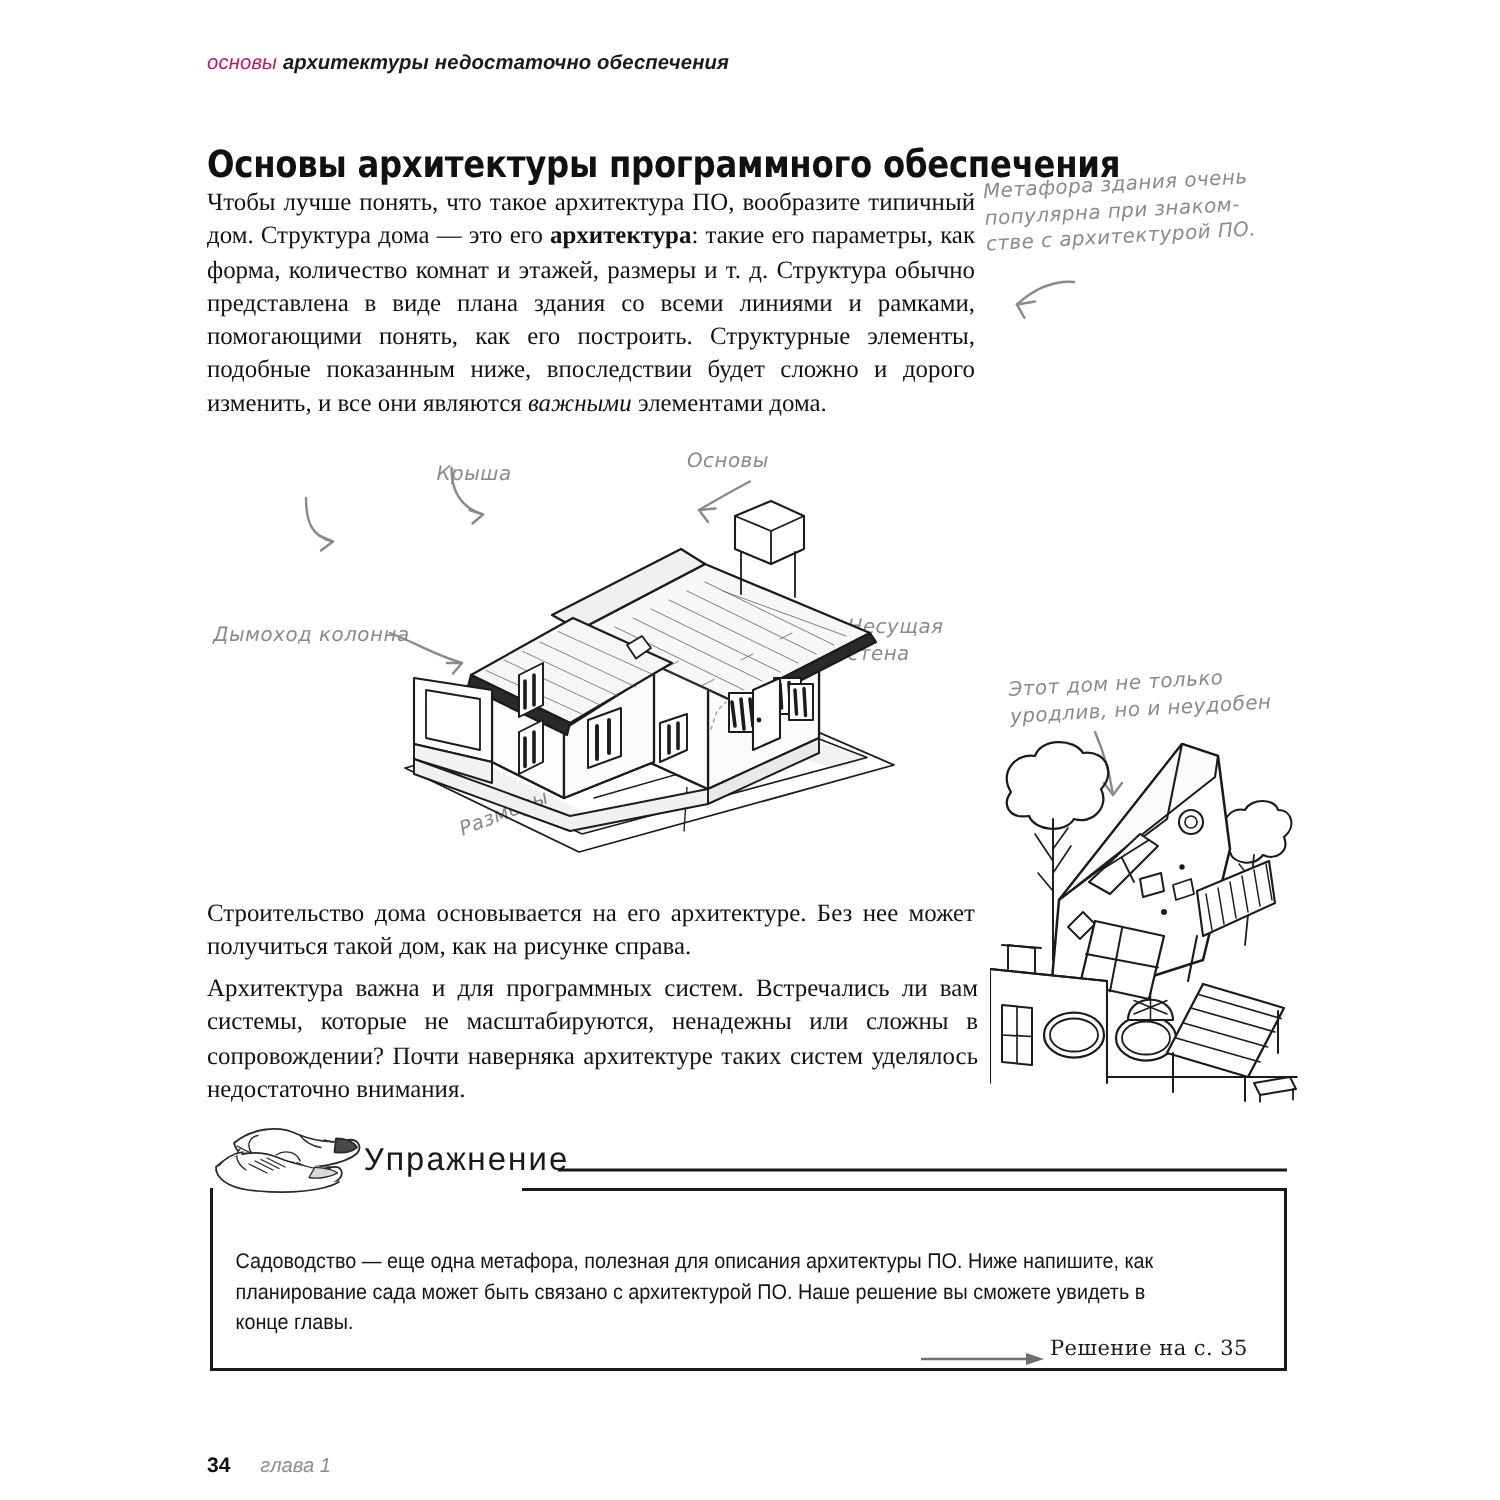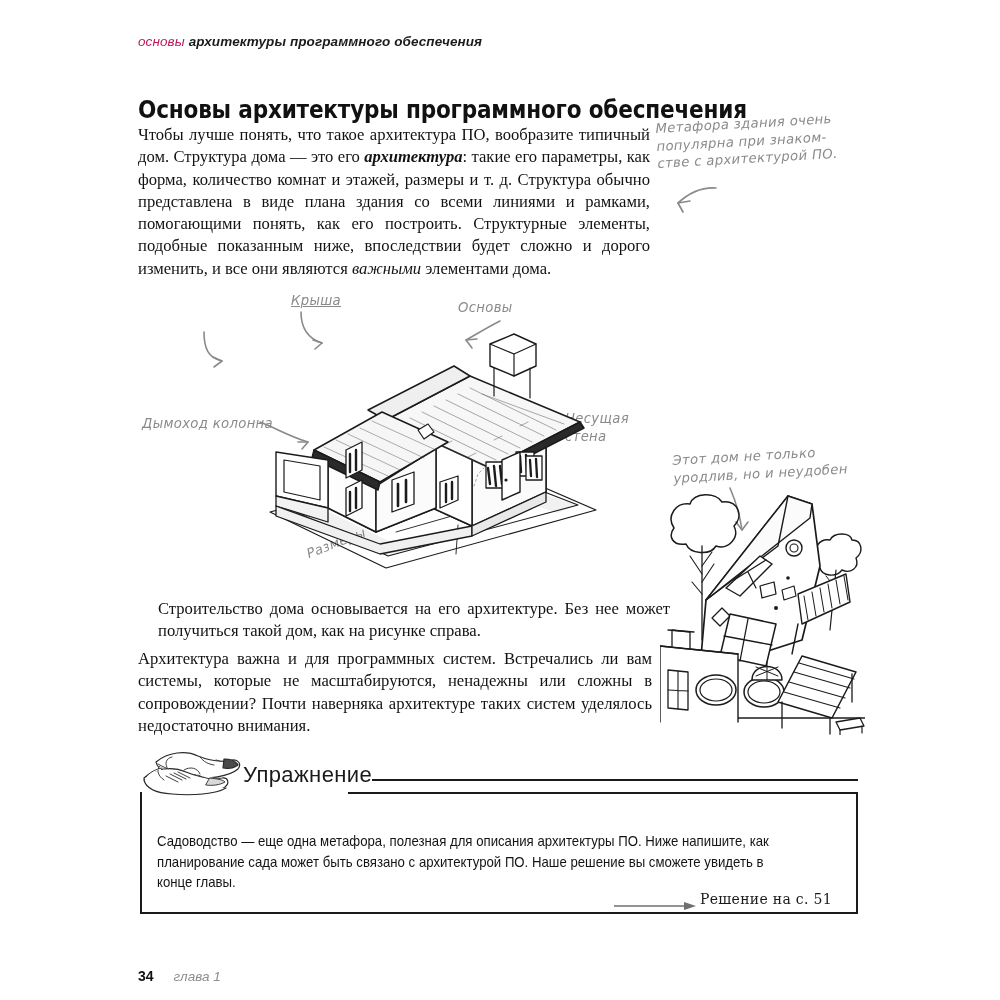--- a/index.html
+++ b/index.html
@@ -56,61 +56,61 @@
   
   .para {
     position: absolute;
     font-family: "Liberation Serif", "DejaVu Serif", serif;
     font-size: 16.6px;
     line-height: 22.3px;
     color: #121212;
     text-align: justify;
     hyphens: manual;
   }
-  .para b  { font-weight: 700; font-style: italic; }
+  .para b  { font-weight: 700; }
   .para i  { font-style: italic; }
 
   #para-intro { left: 138px; top: 124px; width: 512px; }
-  #para-build { left: 138px; top: 598px; width: 512px; margin-left: 20px; }
+  #para-build { left: 138px; top: 598px; width: 512px; }
   #para-soft  { left: 138px; top: 648px; width: 514px; }
 
   
   .handnote {
     position: absolute;
     font-family: "DejaVu Sans", sans-serif;
     font-size: 13.2px;
     line-height: 17.5px;
     color: #8a8a8a;
     font-style: italic;
     letter-spacing: .35px;
     white-space: pre-line;
   }
   .handnote.slant { transform: rotate(-3.2deg); transform-origin: left top; }
 
   #note-metaphor { left: 655px; top: 120px; width: 215px; }
   #note-ugly     { left: 672px; top: 452px; width: 190px; }
   #lbl-house     { left: 140px; top: 293px; width: 140px; }
-  #lbl-roof      { left: 291px; top: 292px; text-decoration: underline; }
+  #lbl-roof      { left: 291px; top: 308px; }
   #lbl-chimney   { left: 458px; top: 299px; }
   #lbl-column    { left: 142px; top: 415px; }
   #lbl-wall      { left: 565px; top: 396px; width: 70px; margin-top: 14px; }
   #lbl-sizes     { left: 304px; top: 546px; transform: rotate(-21deg); transform-origin: left top; }
 
   
   .art { position: absolute; }
   #art-house { left: 258px; top: 300px; }
   #art-ugly  { left: 660px; top: 490px; }
   #art-shoes { left: 138px; top: 748px; }
 
   
   .exercise-heading {
     position: absolute;
     left: 243px;
     top: 762px;
-    font-family: Liberation Sans, sans-serif;
+    font-family: Liberation Mono, monospace;
     font-size: 22px;
     font-weight: 400;
     color: #1a1a1a;
     letter-spacing: .4px;
     white-space: nowrap;
   }
   .exercise-rule {
     position: absolute;
     left: 372px;
     top: 779px;
@@ -181,21 +181,21 @@
   }
   .footer .pg  { font-weight: 700; color: #111111; }
   .footer .ch  { font-style: italic; color: #8d8d8d; margin-left: 20px; font-size: 13.5px; }
 </style>
 </head>
 <body>
 
 <div class="page">
 
   <div class="running-head">
-    <span class="rh-light">основы </span><span class="rh-bold">архитектуры программного обеспечения</span>
+    <span class="rh-light">основы </span><span class="rh-bold">архитектуры недостаточно обеспечения</span>
   </div>
 
   <h1 class="chapter-title">Основы архитектуры программного обеспечения</h1>
 
   <div class="para" id="para-intro">Чтобы лучше понять, что такое архитектура ПО, вообразите типичный дом. Структура дома — это его <b>архитектура</b>: такие его параметры, как форма, количество комнат и этажей, размеры и т. д. Структура обычно представлена в виде плана здания со всеми линиями и рамками, помогающими понять, как его построить. Структурные элементы, подобные показанным ниже, впоследствии будет сложно и дорого изменить, и все они являются <i>важными</i> элементами дома.</div>
 
   <div class="handnote slant" id="note-metaphor">Метафора здания очень
 популярна при знаком-
 стве с архитектурой ПО.</div>
   <svg class="art" style="left:650px; top:182px;" width="70" height="36" viewBox="0 0 70 36">
@@ -456,19 +456,19 @@
   <div class="exercise-rule"></div>
   <div class="exercise-box-top-right"></div>
 
   <div class="exercise-box"></div>
   <div class="exercise-text">Садоводство — еще одна метафора, полезная для описания архитектуры ПО. Ниже напишите, как планирование сада может быть связано с архитектурой ПО. Наше решение вы сможете увидеть в конце главы.</div>
 
   <svg class="solution-arrow" viewBox="0 0 82 10">
     <path d="M0 5 L72 5" stroke="#6f6f6f" stroke-width="1.6" fill="none"></path>
     <path d="M82 5 L70 1 L70 9 Z" fill="#6f6f6f"></path>
   </svg>
-  <div class="solution-label">Решение на с. 51</div>
+  <div class="solution-label">Решение на с. 35</div>
 
   <div class="footer">
     <span class="pg">34</span><span class="ch">глава 1</span>
   </div>
 
 </div>
 
 </body></html>

